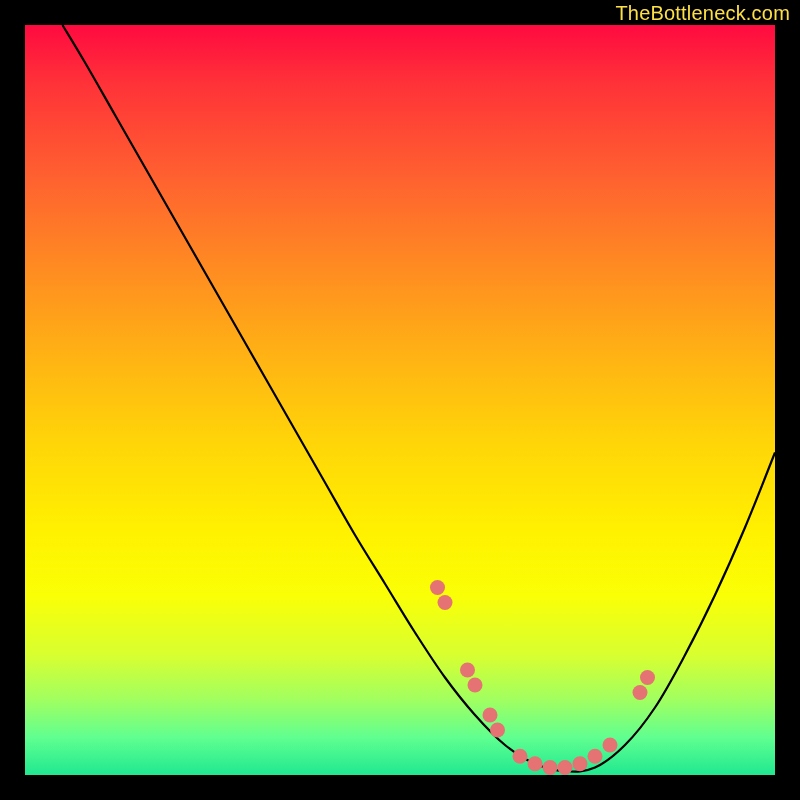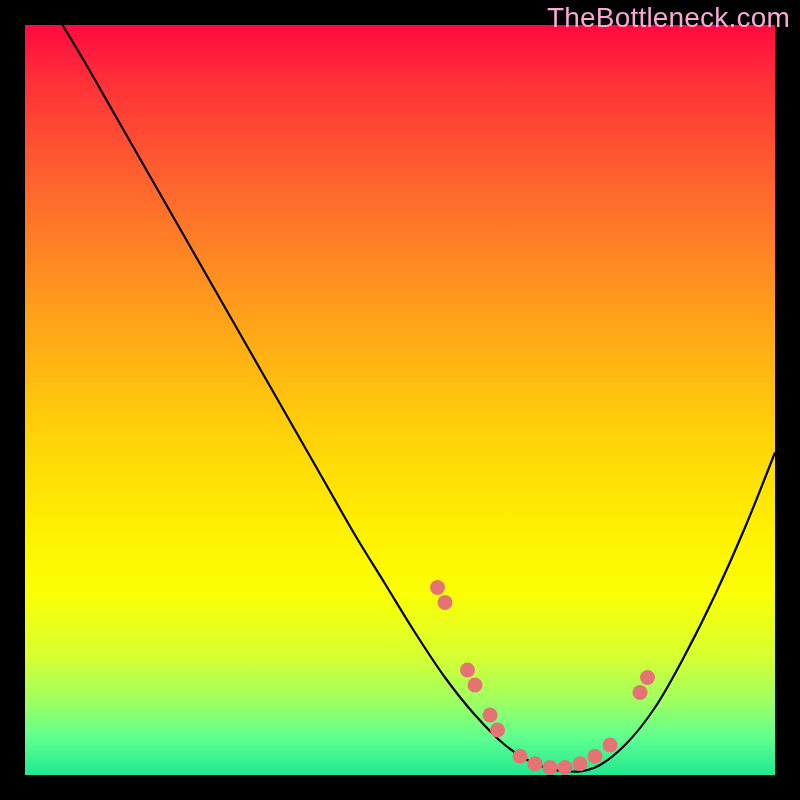--- a/index.html
+++ b/index.html
@@ -36,23 +36,23 @@
       #d8ff30 84%,
       #a0ff60 90%,
       #60ff90 95%,
       #20e890 100%
     );
   }
   .watermark {
     position: absolute;
     top: 2px;
     right: 10px;
-    color: #f9a8d4;
+    color: #fde047;
     font-family: Arial, Helvetica, sans-serif;
-    font-size: 28px;
+    font-size: 20px;
     font-weight: 500;
     letter-spacing: 0.2px;
   }
   svg.curve {
     position: absolute;
     left: 0;
     top: 0;
     width: 750px;
     height: 750px;
     overflow: visible;

